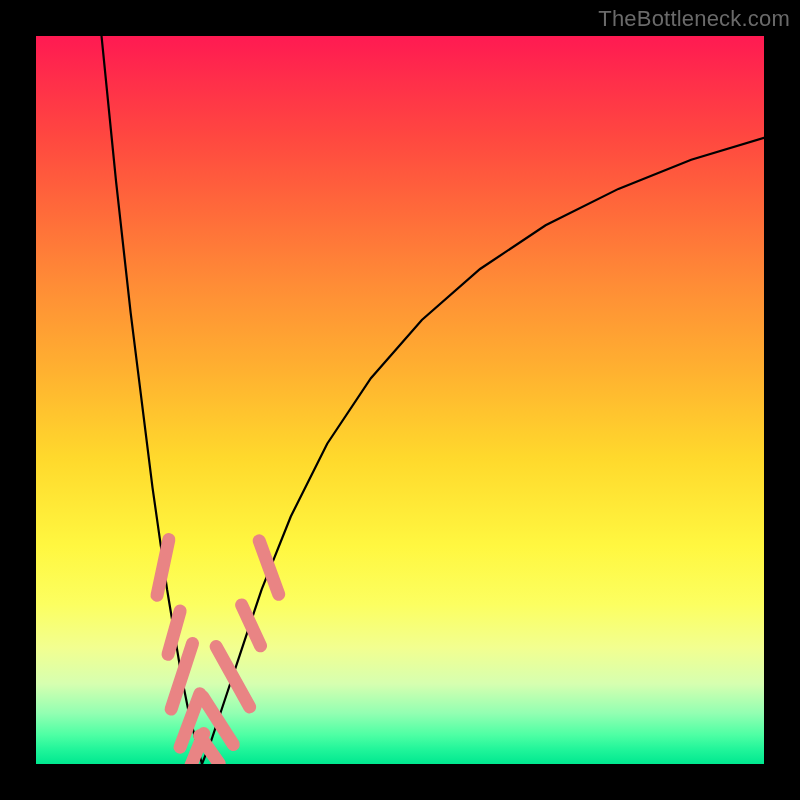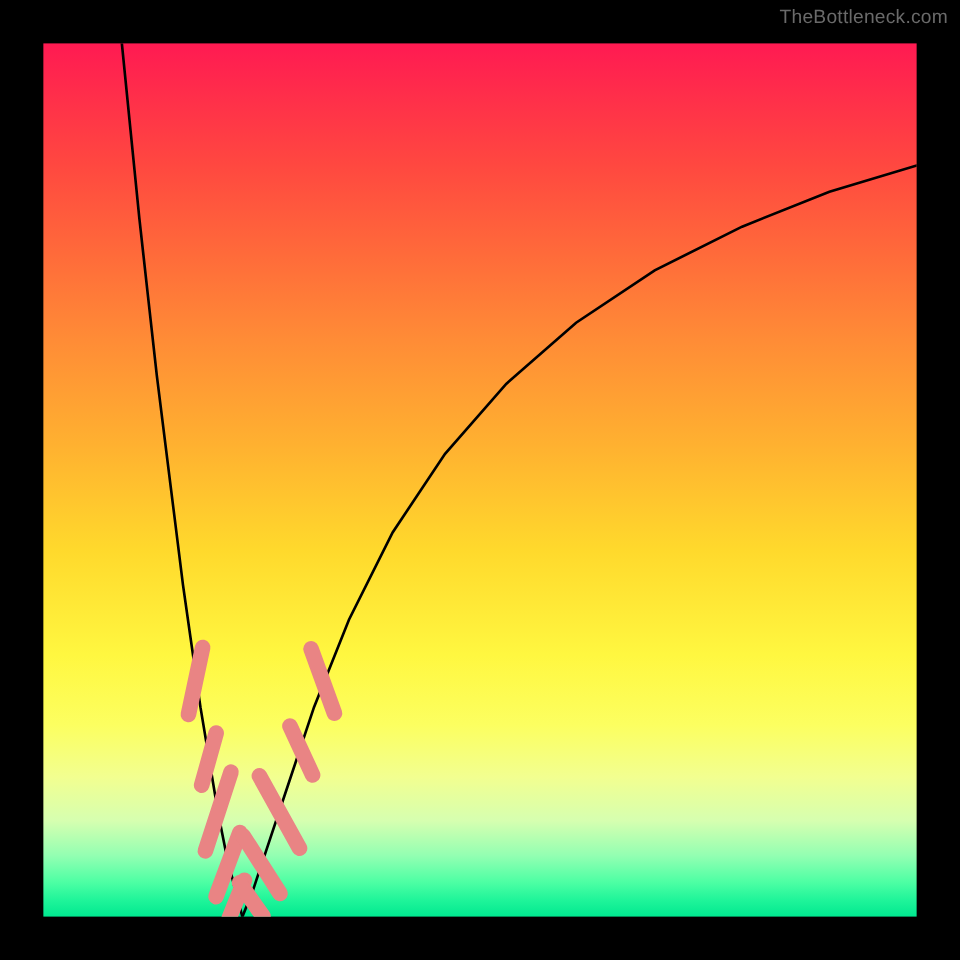--- a/index.html
+++ b/index.html
@@ -62,21 +62,21 @@
   .marker {
     position: absolute;
     background: #e98484;
     border-radius: 8px;
   }
   .watermark {
     position: absolute;
     top: 6px;
     right: 10px;
     color: #6a6a6a;
-    font-size: 16px;
+    font-size: 22px;
     letter-spacing: 0.2px;
     font-weight: 500;
     user-select: none;
   }
 </style>
 </head>
 <body>
 
 <div class="frame">
 

